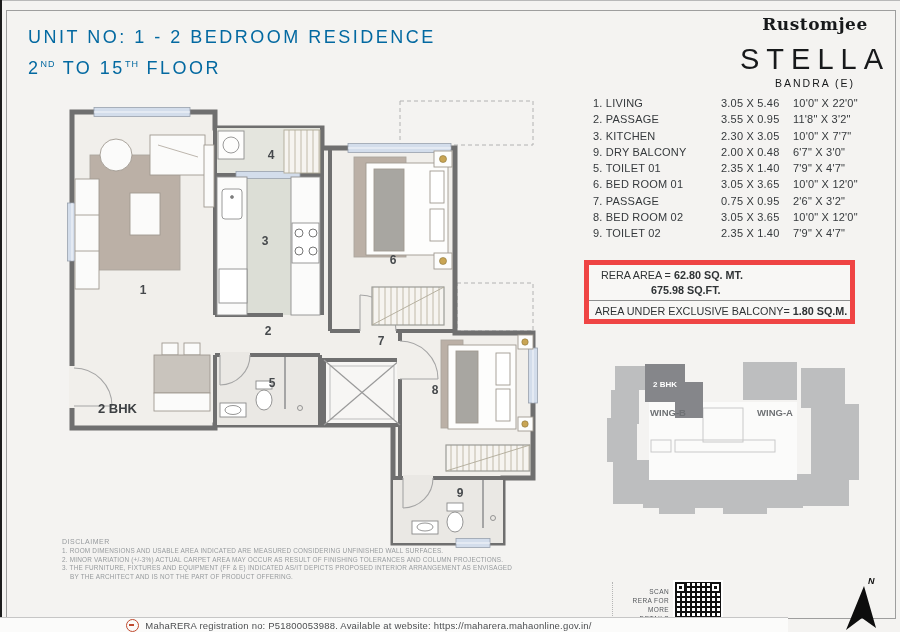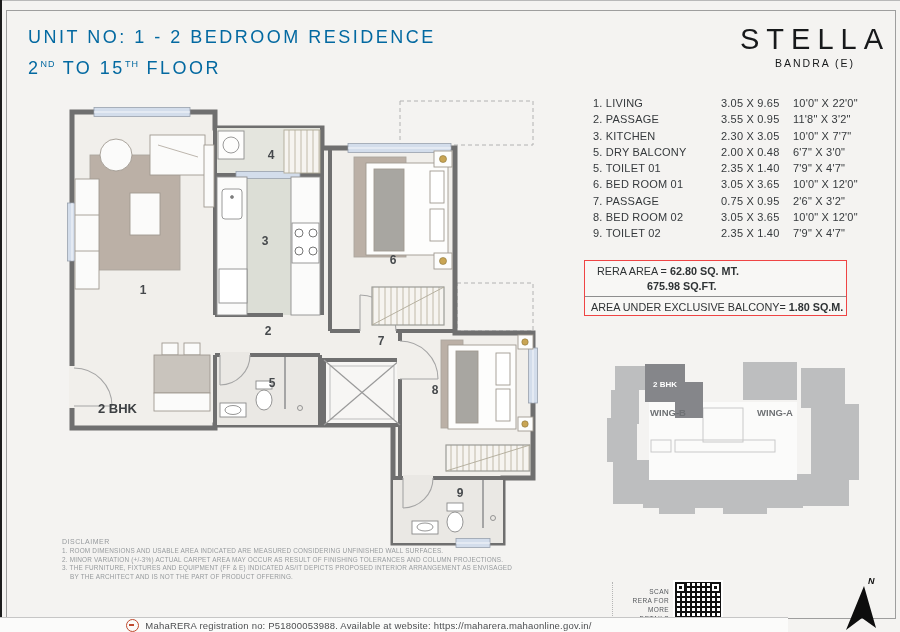--- a/index.html
+++ b/index.html
@@ -15,21 +15,21 @@
   .logo{position:absolute;left:740px;top:14px;width:150px;text-align:center;color:#17191b;}
   .logo .brand{font-family:"DejaVu Serif",serif;font-weight:bold;font-size:17px;letter-spacing:.5px;}
   .logo .project{font-size:29px;letter-spacing:7px;margin-top:9px;font-weight:400;}
   .logo .location{font-size:10.5px;letter-spacing:2px;margin-top:1px;}
 
   
   .dims{position:absolute;left:593px;top:95px;display:grid;grid-template-columns:128px 72px 1fr;
         font-size:11px;color:#35393c;line-height:16.3px;letter-spacing:.2px;}
 
   
-  .rera{position:absolute;left:584px;top:260px;width:261px;border:1px solid #ef4444;background:#f8f7f5;
+  .rera{position:absolute;left:584px;top:260px;width:261px;border:5px solid #ef4444;background:#f8f7f5;
         font-size:10.8px;color:#2f3335;}
   .rera .row{line-height:14.5px;white-space:nowrap;}
   .rera .r1{padding:3px 0 0 12px;}
   .rera .r2{padding:0 0 3px 62px;}
   .rera .div{border-top:1px solid #8e8e8e;}
   .rera .r3{padding:3px 0 0 6px;}
   .rera .r4{padding:0 56px 3px 0;text-align:right;}
   .rera b{font-weight:bold;}
 
   
@@ -65,35 +65,36 @@
   <div class="edge-top"></div>
   <div class="edge-left"></div>
   <div class="frame"></div>
 
   <div class="title">
     <div>UNIT NO: 1 - 2 BEDROOM RESIDENCE</div>
     <div><span>2</span><sup>ND</sup><span> TO 15</span><sup>TH</sup><span> FLOOR</span></div>
   </div>
 
   <div class="logo">
+    <div class="brand">Rustomjee</div>
     <div class="project">STELLA</div>
     <div class="location">BANDRA (E)</div>
   </div>
 
   <div class="dims">
     <span>1. LIVING</span>
-      <span>3.05 X 9.65</span>
+      <span>3.05 X 5.46</span>
       <span>10'0" X 22'0"</span>
     <span>2. PASSAGE</span>
       <span>3.55 X 0.95</span>
       <span>11'8" X 3'2"</span>
     <span>3. KITCHEN</span>
       <span>2.30 X 3.05</span>
       <span>10'0" X 7'7"</span>
-    <span>5. DRY BALCONY</span>
+    <span>9. DRY BALCONY</span>
       <span>2.00 X 0.48</span>
       <span>6'7" X 3'0"</span>
     <span>5. TOILET 01</span>
       <span>2.35 X 1.40</span>
       <span>7'9" X 4'7"</span>
     <span>6. BED ROOM 01</span>
       <span>3.05 X 3.65</span>
       <span>10'0" X 12'0"</span>
     <span>7. PASSAGE</span>
       <span>0.75 X 0.95</span>

